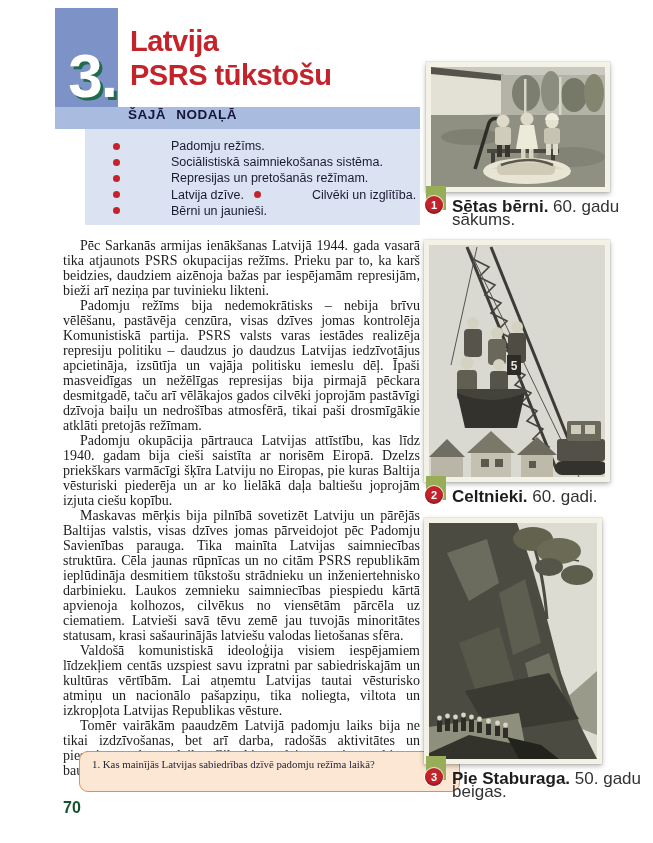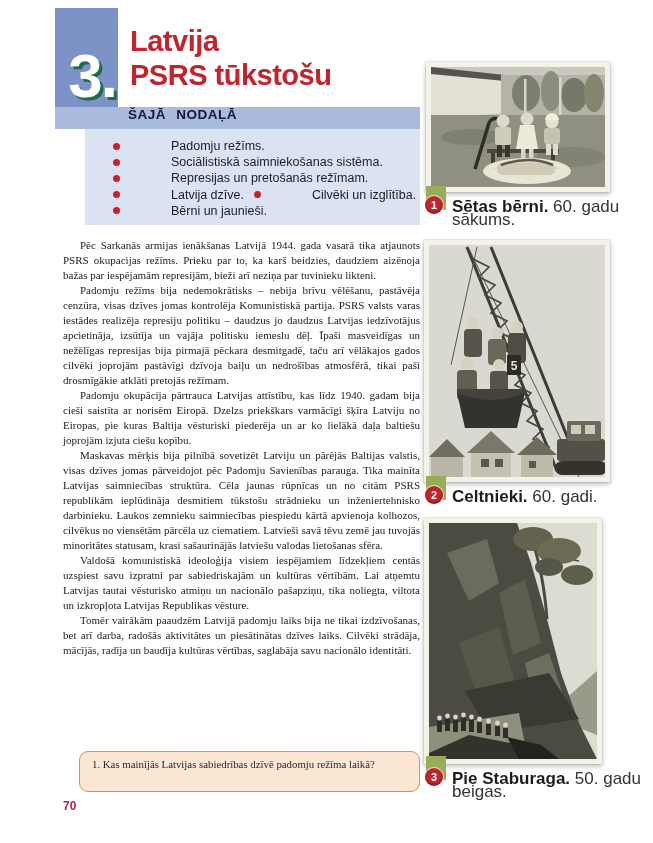--- a/index.html
+++ b/index.html
@@ -43,36 +43,36 @@
   .bullet-row { display:flex; align-items:center; line-height:16.2px; }
   .bullet-dot {
     width:7px; height:7px; border-radius:50%;
     background:var(--bullet-dot,#c4232b); margin-right:8px; flex:0 0 auto;
   }
   .bullet-dot.second { margin-left:10px; }
   .bullet-text { font-size:12.5px; color:#1a1a30;margin-left:43px; }
   
   .body-col {
     position:absolute; left:63px; top:238px; width:357px;
-    font-family:"Liberation Serif", serif; font-size:11px; line-height:15px;
+    font-family:"Liberation Serif", serif; font-size:14px; line-height:15px;
     color:#1c1c1c; text-align:justify;
   }
   .body-col p { text-indent:17px; }
   
   .questions-box {
-    position:absolute; left:79px; top:751px; width:341px; height:41px;
+    position:absolute; left:79px; top:751px; width:381px; height:41px;
     background:var(--questions-bg,#fbe7d3);
     border:1.5px solid var(--questions-border,#e08e52);
     border-radius:9px; padding:6px 10px 16px 12px;
     font-family:"Liberation Serif", serif; font-size:10.8px; line-height:13.5px;
     color:#24243a;
   }
   
   .page-number {
-    position:absolute; left:63px; top:799px; font-size:12px; font-weight:bold; color:#be185d;
+    position:absolute; left:63px; top:799px; font-size:16px; font-weight:bold; color:#14532d;
   }
   
   .photo-frame {
     position:absolute; background:#f4f1e6; padding:5px;
     box-shadow:0 2px 5px rgba(0,0,0,0.3), 0 0 0 1px rgba(0,0,0,0.05);
   }
   .photo-frame svg { display:block; }
   #photo1 { left:426px; top:62px;  width:184px; height:130px; }
   #photo2 { left:424px; top:240px; width:186px; height:242px; }
   #photo3 { left:424px; top:518px; width:178px; height:246px; }

